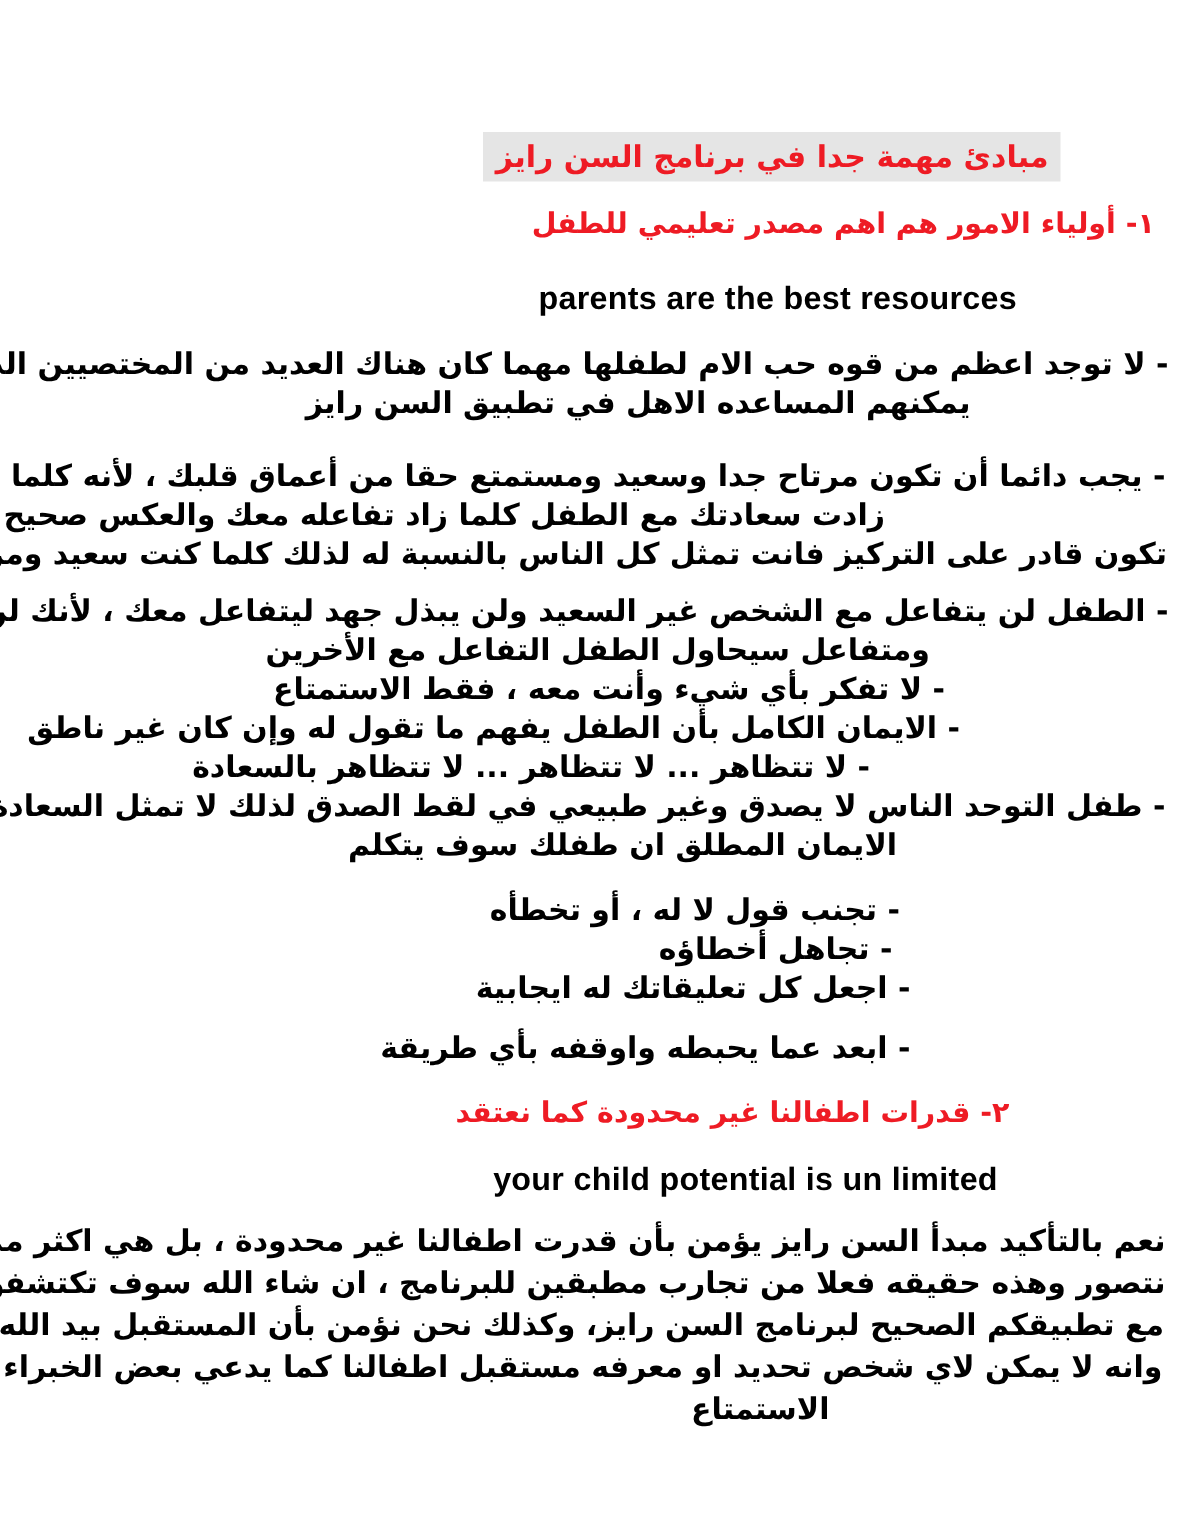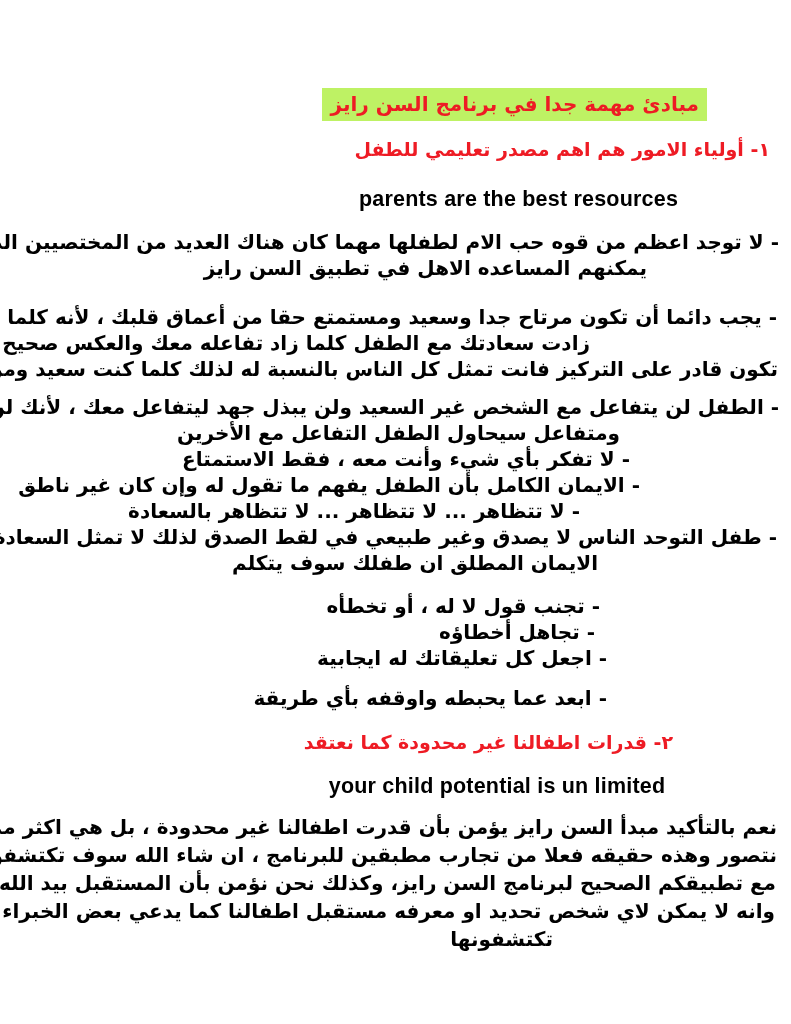--- a/index.html
+++ b/index.html
@@ -5,21 +5,21 @@
   html,body{margin:0;padding:0;background:#ffffff;}
   body{width:791px;height:1024px;font-family:"DejaVu Sans",sans-serif;color:#000;}
   .page{position:relative;width:791px;height:1024px;direction:rtl;overflow:hidden;background:#fff;}
 
   
   .ln{font-size:20px;font-weight:bold;line-height:26px;height:26px;
       text-align:right;white-space:nowrap;direction:rtl;margin-left:47px;}
 
   
   .title-row{margin-top:88px;margin-left:0;margin-right:84px;text-align:right;height:33px;}
-  .title-hl{display:inline-block;background:#bef264;color:#ee1b24;
+  .title-hl{display:inline-block;background:#e5e5e5;color:#ee1b24;
             font-size:20px;font-weight:bold;line-height:25px;padding:4px 8px;}
 
   
   .h-ar{color:#ee1b24;font-size:19px;font-weight:bold;line-height:26px;height:26px;
         white-space:nowrap;}
 
   
   .en{direction:ltr;font-family:"Liberation Sans","DejaVu Sans",sans-serif;
       font-size:21.5px;font-weight:bold;line-height:26px;height:26px;
       text-align:center;white-space:nowrap;letter-spacing:0.2px;}
@@ -67,16 +67,16 @@
 
   <div class="h-ar" style="margin-top:18px;margin-right:118px;height:27px;line-height:27px;">٢- قدرات اطفالنا غير محدودة كما نعتقد</div>
 
   <div class="en" style="margin-top:17px;margin-left:203px;height:27px;line-height:27px;">your child potential is un limited</div>
 
   <div class="s2">
     <div class="ln" style="margin-top:13px;margin-right:14px;">نعم بالتأكيد مبدأ السن رايز يؤمن بأن قدرت اطفالنا غير محدودة ،  بل هي اكثر مما</div>
     <div class="ln" style="margin-right:14px;">نتصور وهذه حقيقه فعلا من تجارب مطبقين للبرنامج ، ان شاء الله سوف تكتشفونها</div>
     <div class="ln" style="margin-right:15px;">مع تطبيقكم الصحيح لبرنامج السن رايز، وكذلك نحن نؤمن بأن المستقبل بيد الله</div>
     <div class="ln" style="margin-right:16px;">وانه لا يمكن لاي شخص تحديد او معرفه مستقبل اطفالنا كما يدعي بعض الخبراء</div>
-    <div class="ln" style="margin-right:238px;">تكتشفونها</div>
+    <div class="ln" style="margin-right:238px;">الاستمتاع</div>
   </div>
 
 </div>
 
 </body></html>

